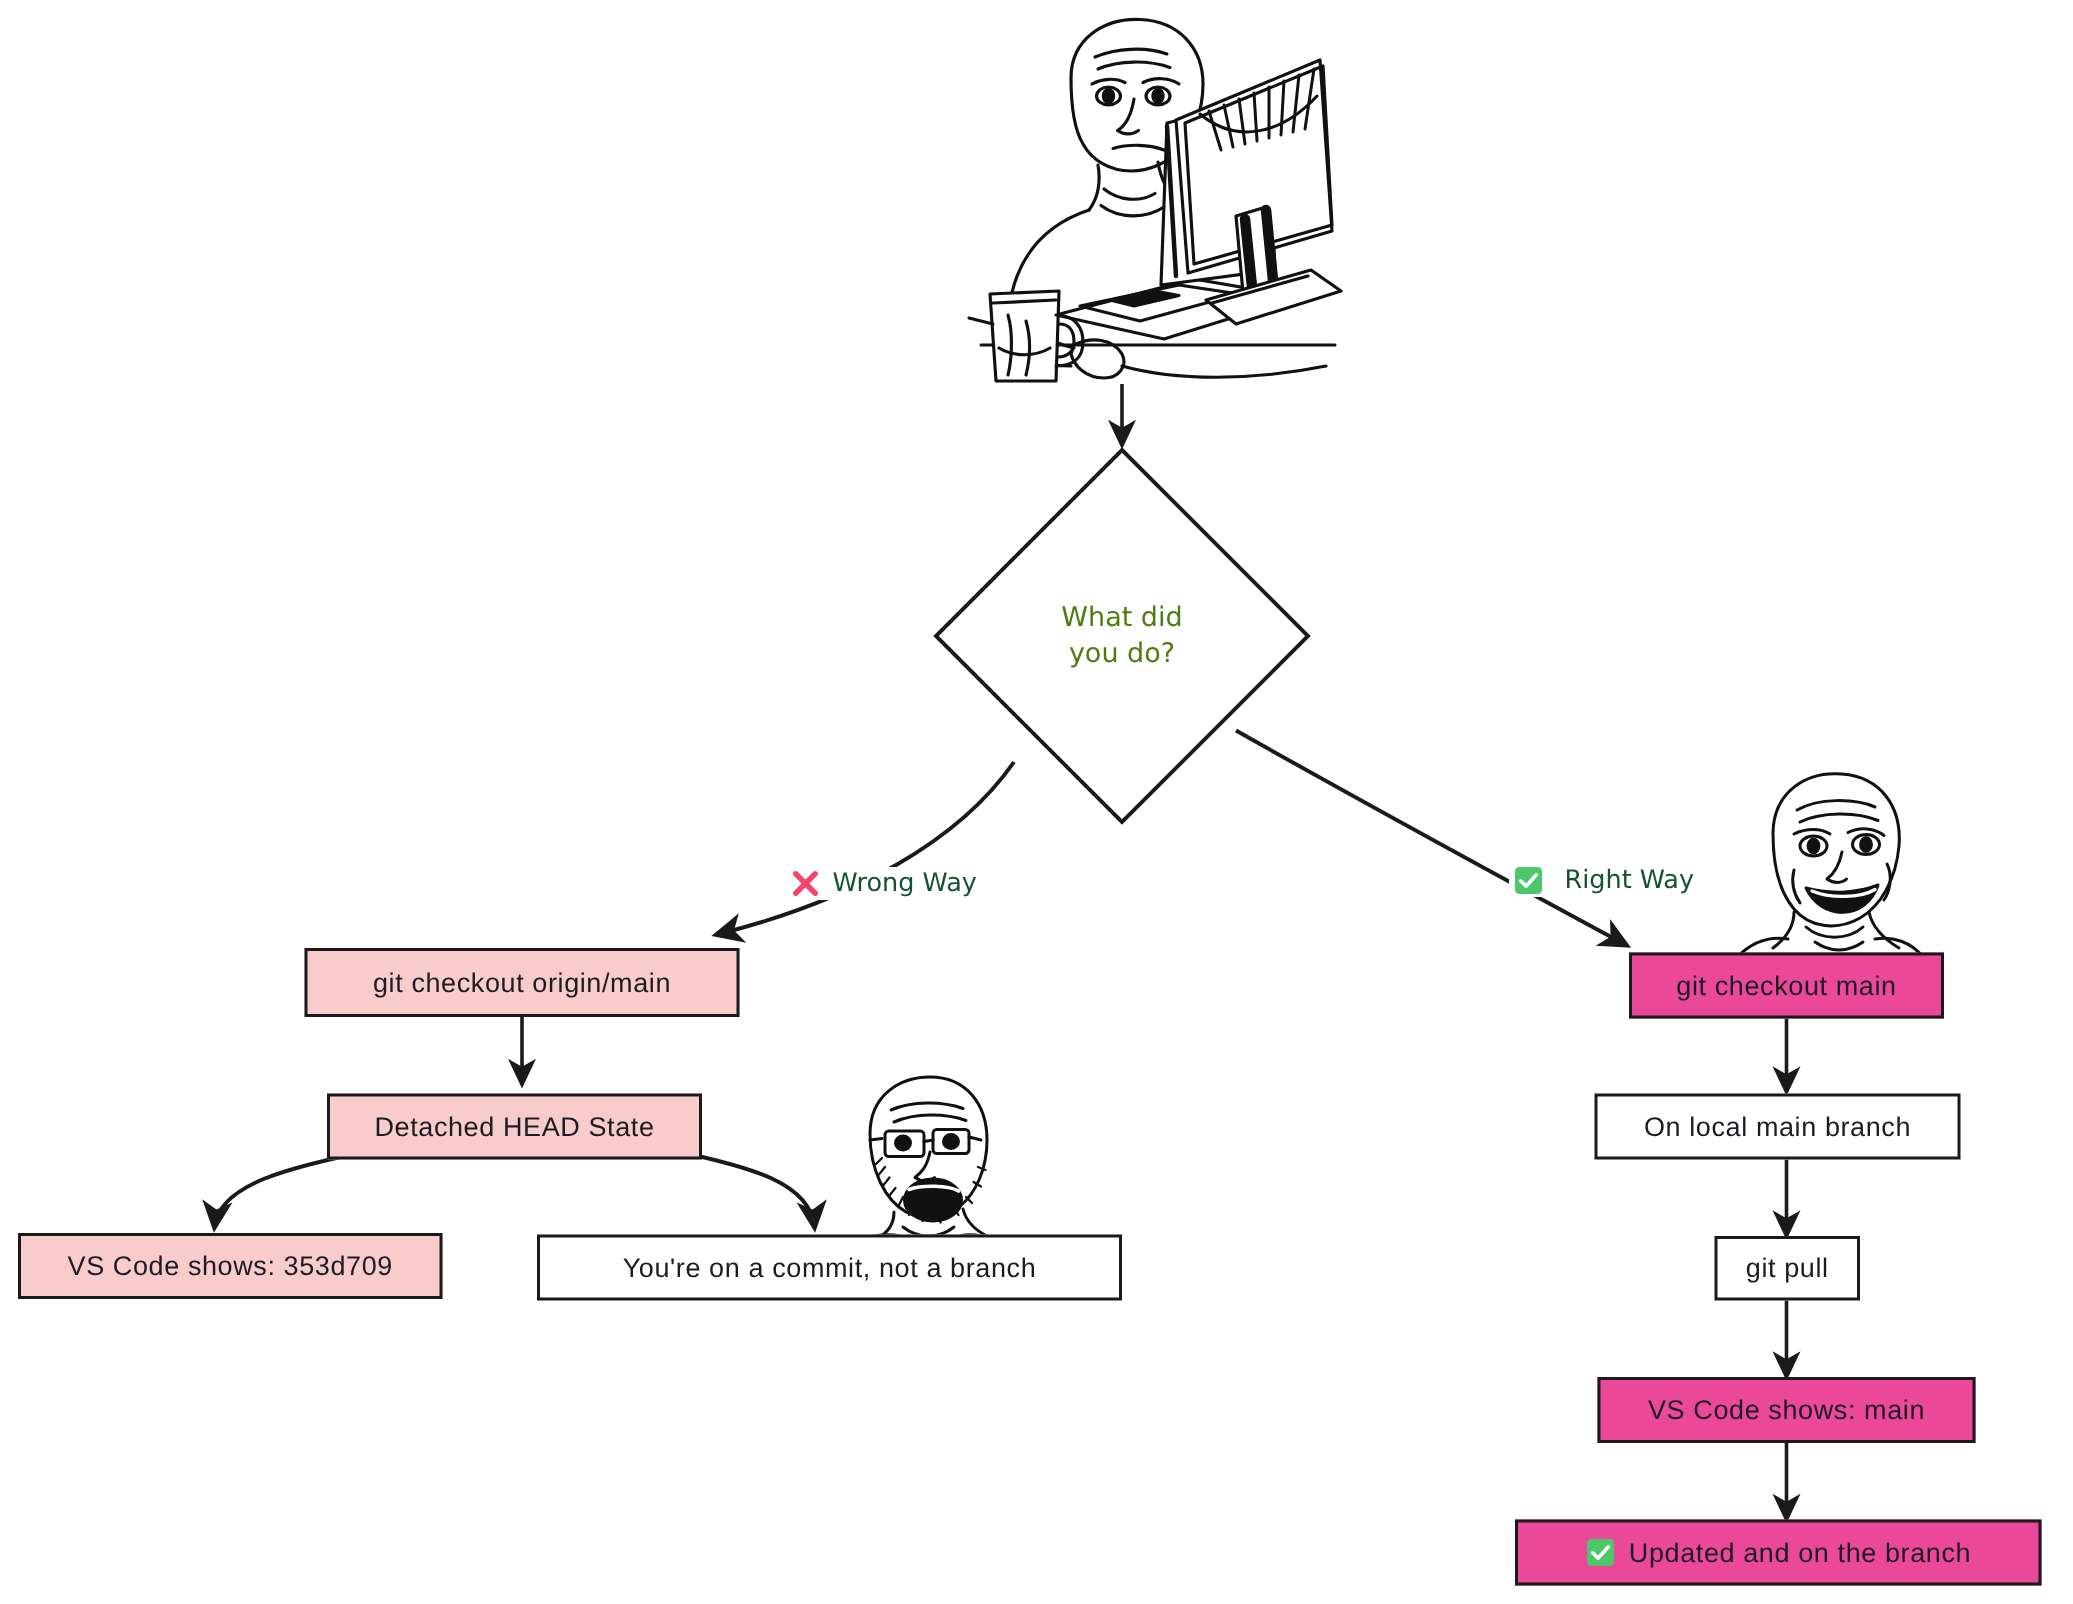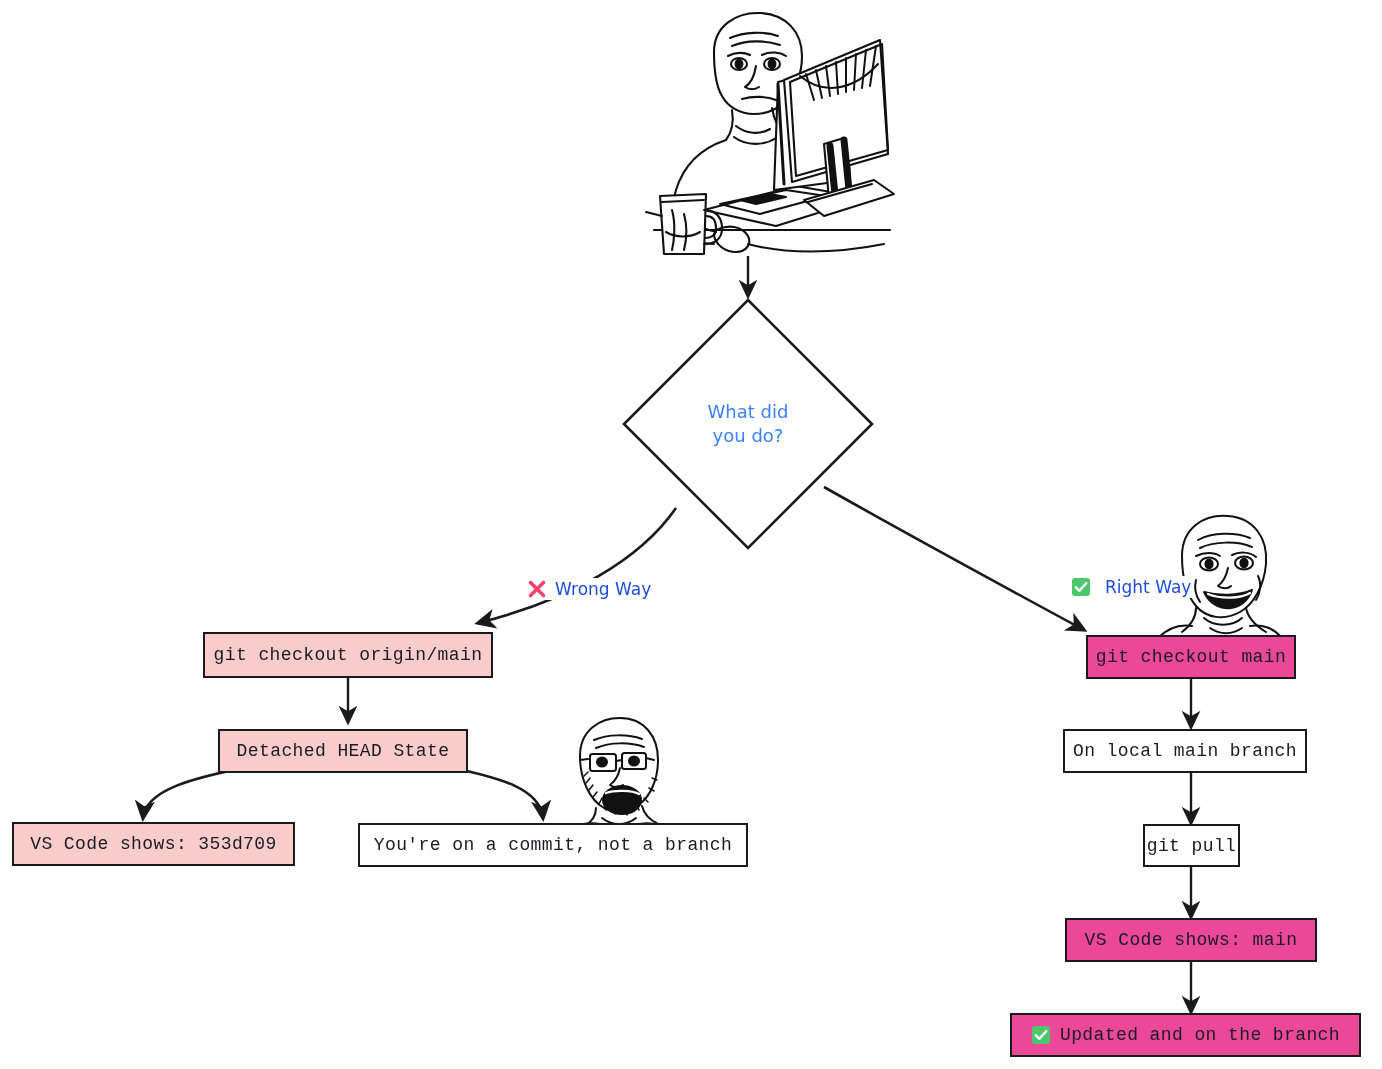--- a/index.html
+++ b/index.html
@@ -24,39 +24,39 @@
     height: 1069px;
     pointer-events: none;
   }
   .node {
     position: absolute;
     box-sizing: border-box;
     display: flex;
     align-items: center;
     justify-content: center;
     border: 2.5px solid #1a1a1a;
-    font-family: Liberation Mono, monospace;
+    font-family: Liberation Sans, sans-serif;
     font-size: 18px;
     color: #1b1b24;
     letter-spacing: 0.4px;
     white-space: nowrap;
     z-index: 3;
   }
   .node.pink   { background: #f9cccc; }
   .node.green  { background: #ec4899; }
   .node.white  { background: #ffffff; }
 
   .label {
     position: absolute;
     display: flex;
     align-items: center;
     gap: 8px;
     font-family: "DejaVu Sans", sans-serif;
     font-size: 17px;
-    color: #1d4ed8;
+    color: #14532d;
     background: #ffffff;
     padding: 1px 3px;
     white-space: nowrap;
     z-index: 4;
   }
   .emoji {
     display: inline-block;
     width: 20px;
     height: 20px;
     position: relative;
@@ -79,21 +79,21 @@
   .diamond .dtext {
     position: absolute;
     left: 0; top: 0;
     width: 100%; height: 100%;
     display: flex;
     flex-direction: column;
     align-items: center;
     justify-content: center;
     font-family: "DejaVu Sans", sans-serif;
     font-size: 18px;
-    color: #3b82f6;
+    color: #4d7c0f;
     line-height: 1.35;
     text-align: center;
     pointer-events: none;
   }
   .meme {
     position: absolute;
     z-index: 2;
     background: #ffffff;
   }
   .node-text { pointer-events: none; }
@@ -216,21 +216,21 @@
 
   <div class="label" style="left:524px; top:578px;">
     <span class="emoji emoji-x">
       <svg viewBox="0 0 20 20" width="20" height="20">
         <path d="M3.5 3.5 L16.5 16.5 M16.5 3.5 L3.5 16.5" stroke="#f4436c" stroke-width="3.6" stroke-linecap="round"></path>
       </svg>
     </span>
     <span>Wrong Way</span>
   </div>
 
-  <div class="label" style="left:1068px; top:576px;gap:14px;">
+  <div class="label" style="left:1006px; top:576px;gap:14px;">
     <span class="emoji emoji-check">
       <svg viewBox="0 0 20 20" width="20" height="20">
         <rect x="1" y="1" width="18" height="18" rx="3" fill="#4cc76a"></rect>
         <path d="M4.8 10.2 L8.4 13.8 L15.2 6.2" stroke="#ffffff" stroke-width="2.4" fill="none" stroke-linecap="round" stroke-linejoin="round"></path>
       </svg>
     </span>
     <span>Right Way</span>
   </div>
 
   <div class="node pink" style="left:203px; top:632px; width:290px; height:46px;">

